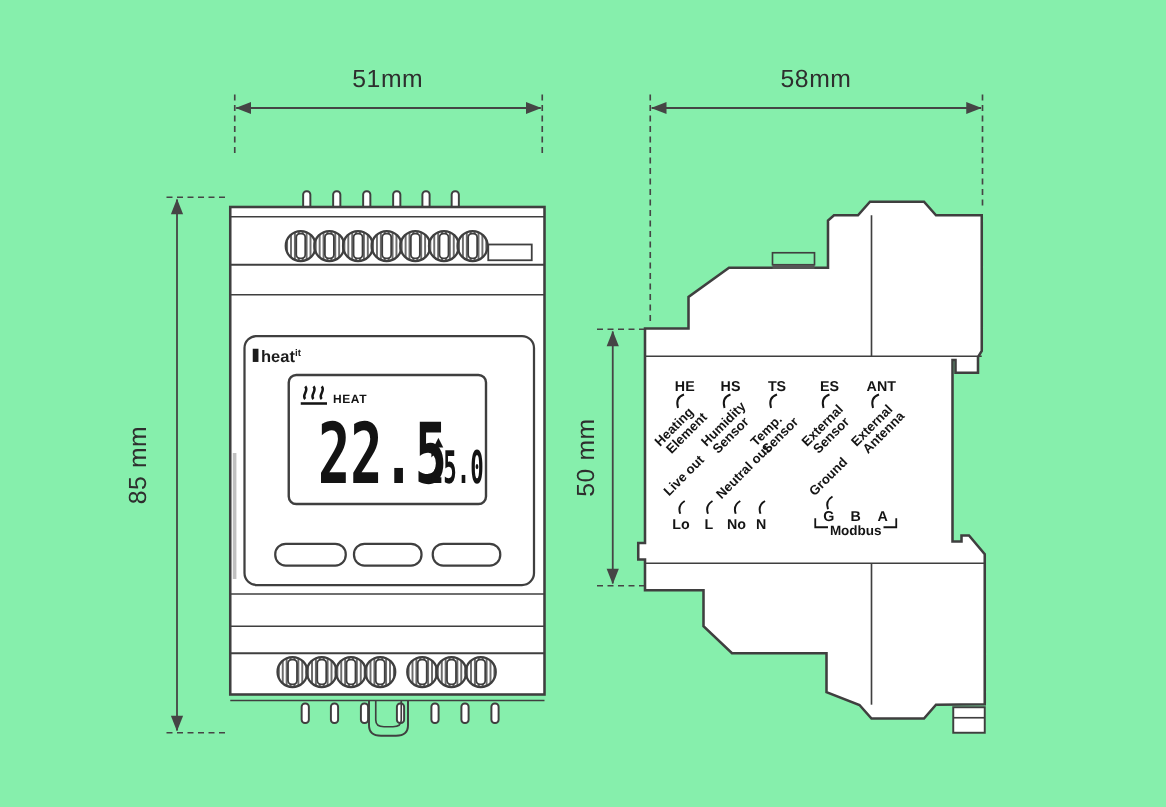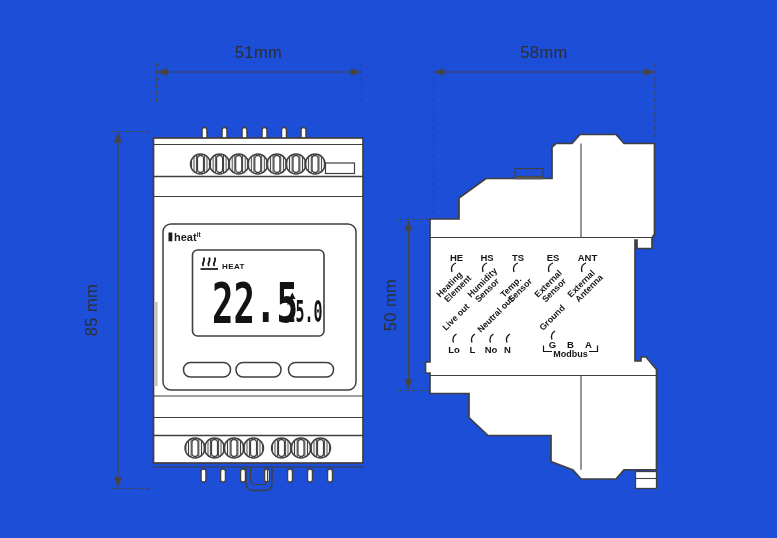--- a/index.html
+++ b/index.html
@@ -1,16 +1,16 @@
 <!DOCTYPE html>
 <html><head>
 <meta charset="utf-8">
 <style>
   html,body{margin:0;padding:0;background:#ffffff;}
-  .stage{position:relative;width:777px;height:538px;background:#1d4ed8;overflow:hidden;
+  .stage{position:relative;width:777px;height:538px;background:#86efac;overflow:hidden;
          font-family:"Liberation Sans", sans-serif;}
   svg{display:block}
   .dim-text{font-family:"Liberation Sans", sans-serif;font-size:16.5px;fill:#2e2e2e;letter-spacing:.4px;}
   .lbl{font-family:"Liberation Sans", sans-serif;font-weight:bold;fill:#141414;}
   .code{font-size:9.5px;}
   .rot{font-size:8.8px;}
   .seg{font-family:"DejaVu Sans Mono", monospace;font-weight:bold;fill:#131313;}
   .logo-word{font-family:"Liberation Sans", sans-serif;font-weight:bold;fill:#1c1c1c;}
 </style>
 </head>

